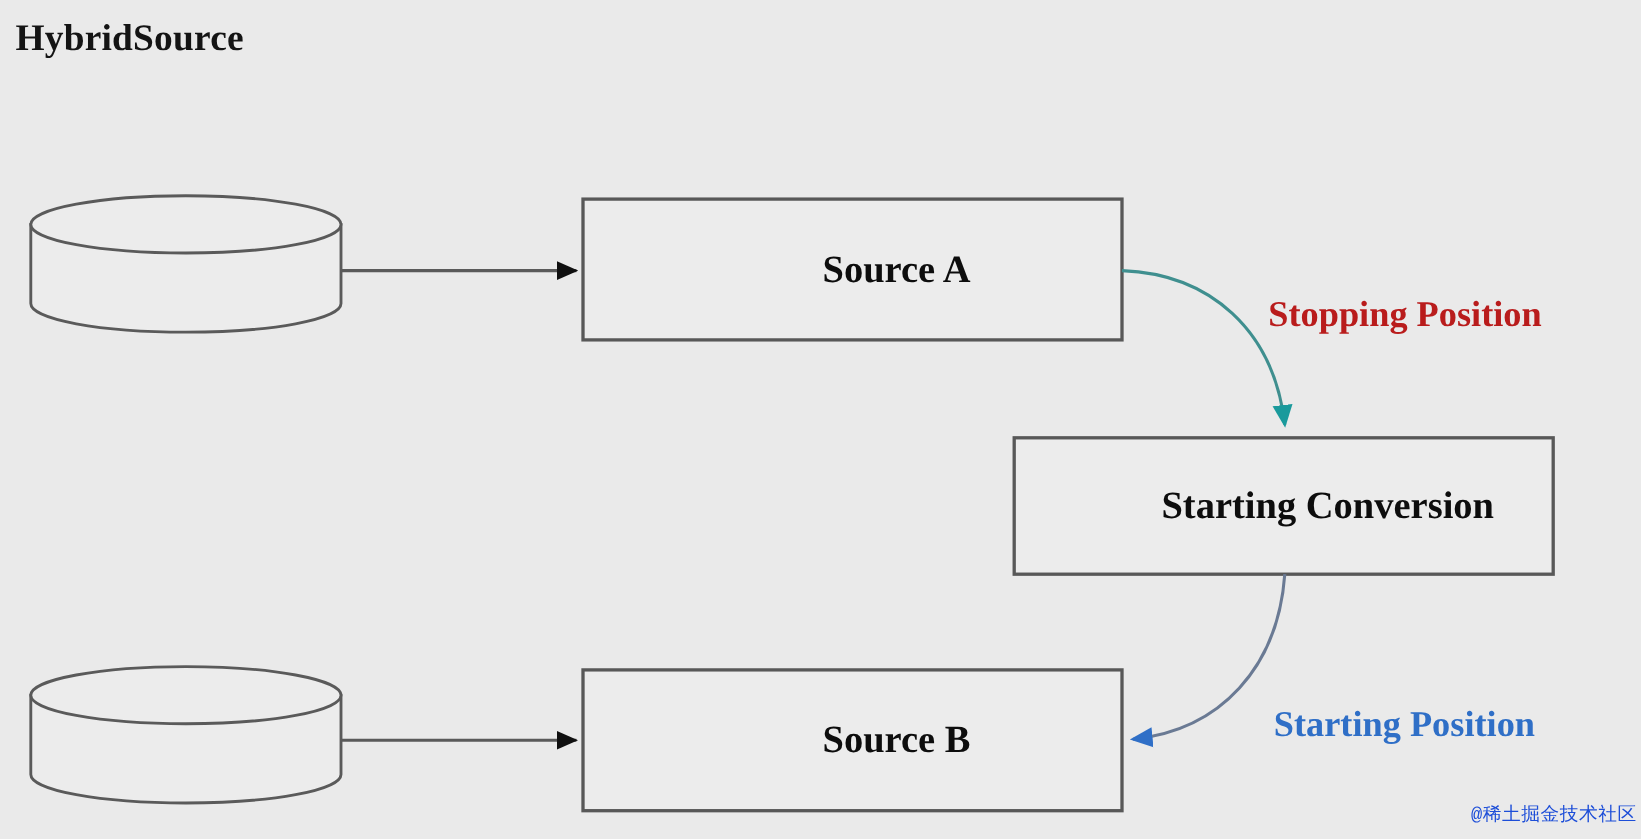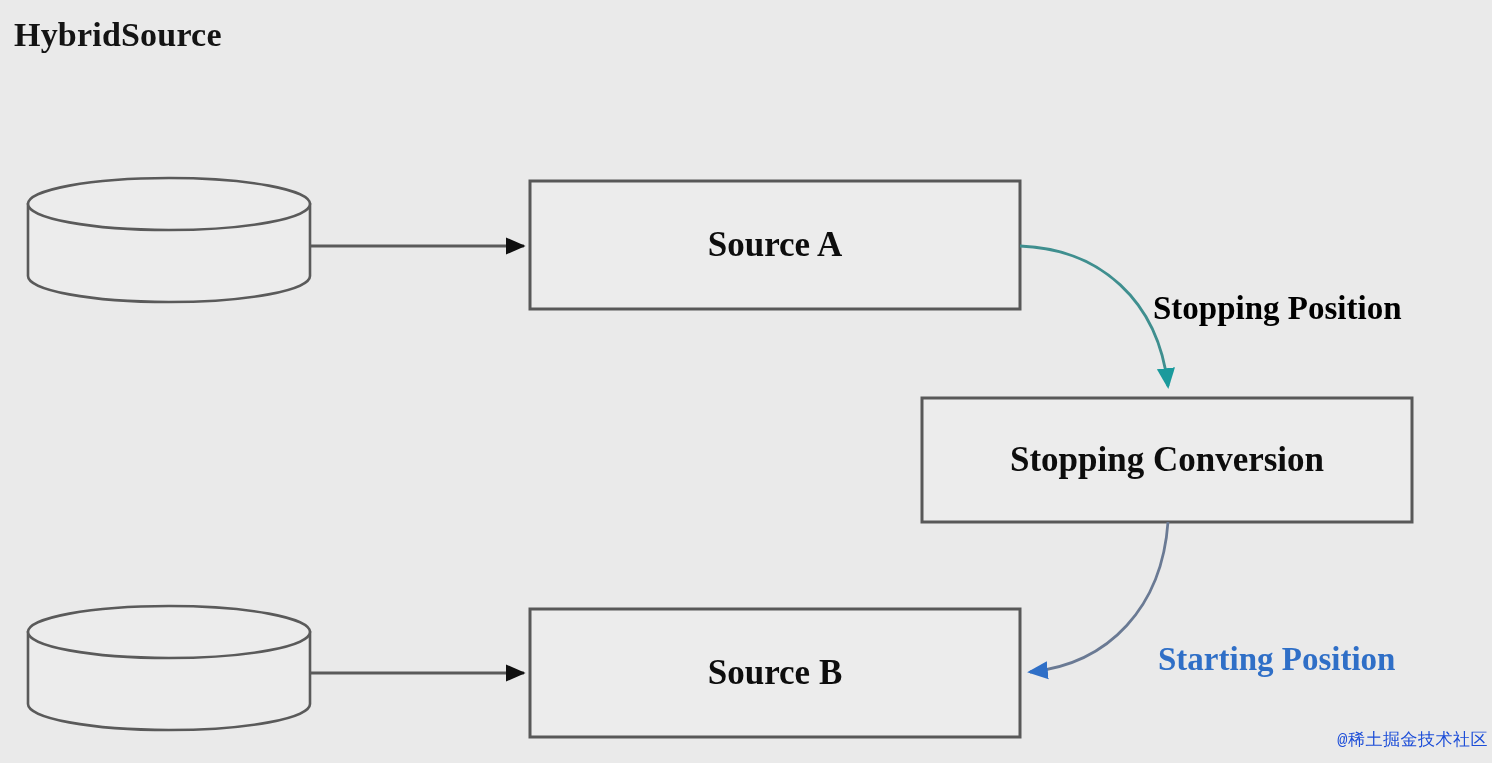--- a/index.html
+++ b/index.html
@@ -38,20 +38,21 @@
   }
   .node-label {
     position: absolute;
     display: flex;
     align-items: center;
     justify-content: center;
     font-weight: bold;
     color: #0d0d0d;
     white-space: nowrap;
     pointer-events: none;
+    margin-left: 40px;
   }
   #label-source-a {
     left: 530px; top: 181px; width: 490px; height: 128px;
     font-size: 35px;
   }
   #label-source-b {
     left: 530px; top: 609px; width: 490px; height: 128px;
     font-size: 35px;
     font-family: Liberation Serif, serif;
   }
@@ -60,23 +61,23 @@
     font-size: 35px;
   }
   .edge-label {
     position: absolute;
     font-weight: bold;
     white-space: nowrap;
     pointer-events: none;
   }
   #label-stopping-position {
     left: 1153px;
-    top: 290px;
+    top: 268px;
     font-size: 33px;
-    color: #000000;
+    color: #b91c1c;
   }
   #label-starting-position {
     left: 1158px;
     top: 612px;
     font-size: 33px;
     color: #2f6fc7;
     margin-top: 29px;
   }
   .watermark {
     position: absolute;
@@ -134,21 +135,21 @@
 
     <line x1="310" y1="673" x2="524" y2="673" stroke="#5a5a5a" stroke-width="2.8" marker-end="url(#arrow-black)"></line>
 
     <path d="M 1020 246 C 1100 249 1158 300 1168 386" fill="none" stroke="#3f8f8f" stroke-width="2.8" marker-end="url(#arrow-teal)"></path>
 
     <path d="M 1168 522 C 1162 606 1110 664 1030 672" fill="none" stroke="#6a7a94" stroke-width="2.8" marker-end="url(#arrow-blue)"></path>
   </svg>
 
   <div class="node-label" id="label-source-a">Source A</div>
 
-  <div class="node-label" id="label-position-conversion">Stopping Conversion</div>
+  <div class="node-label" id="label-position-conversion">Starting Conversion</div>
 
   <div class="node-label" id="label-source-b">Source B</div>
 
   <div class="edge-label" id="label-stopping-position">Stopping Position</div>
 
   <div class="edge-label" id="label-starting-position">Starting Position</div>
 
   <div class="watermark">@稀土掘金技术社区</div>
 
   <div class="hit" style="left:28px;  top:178px; width:282px; height:124px;"></div>

